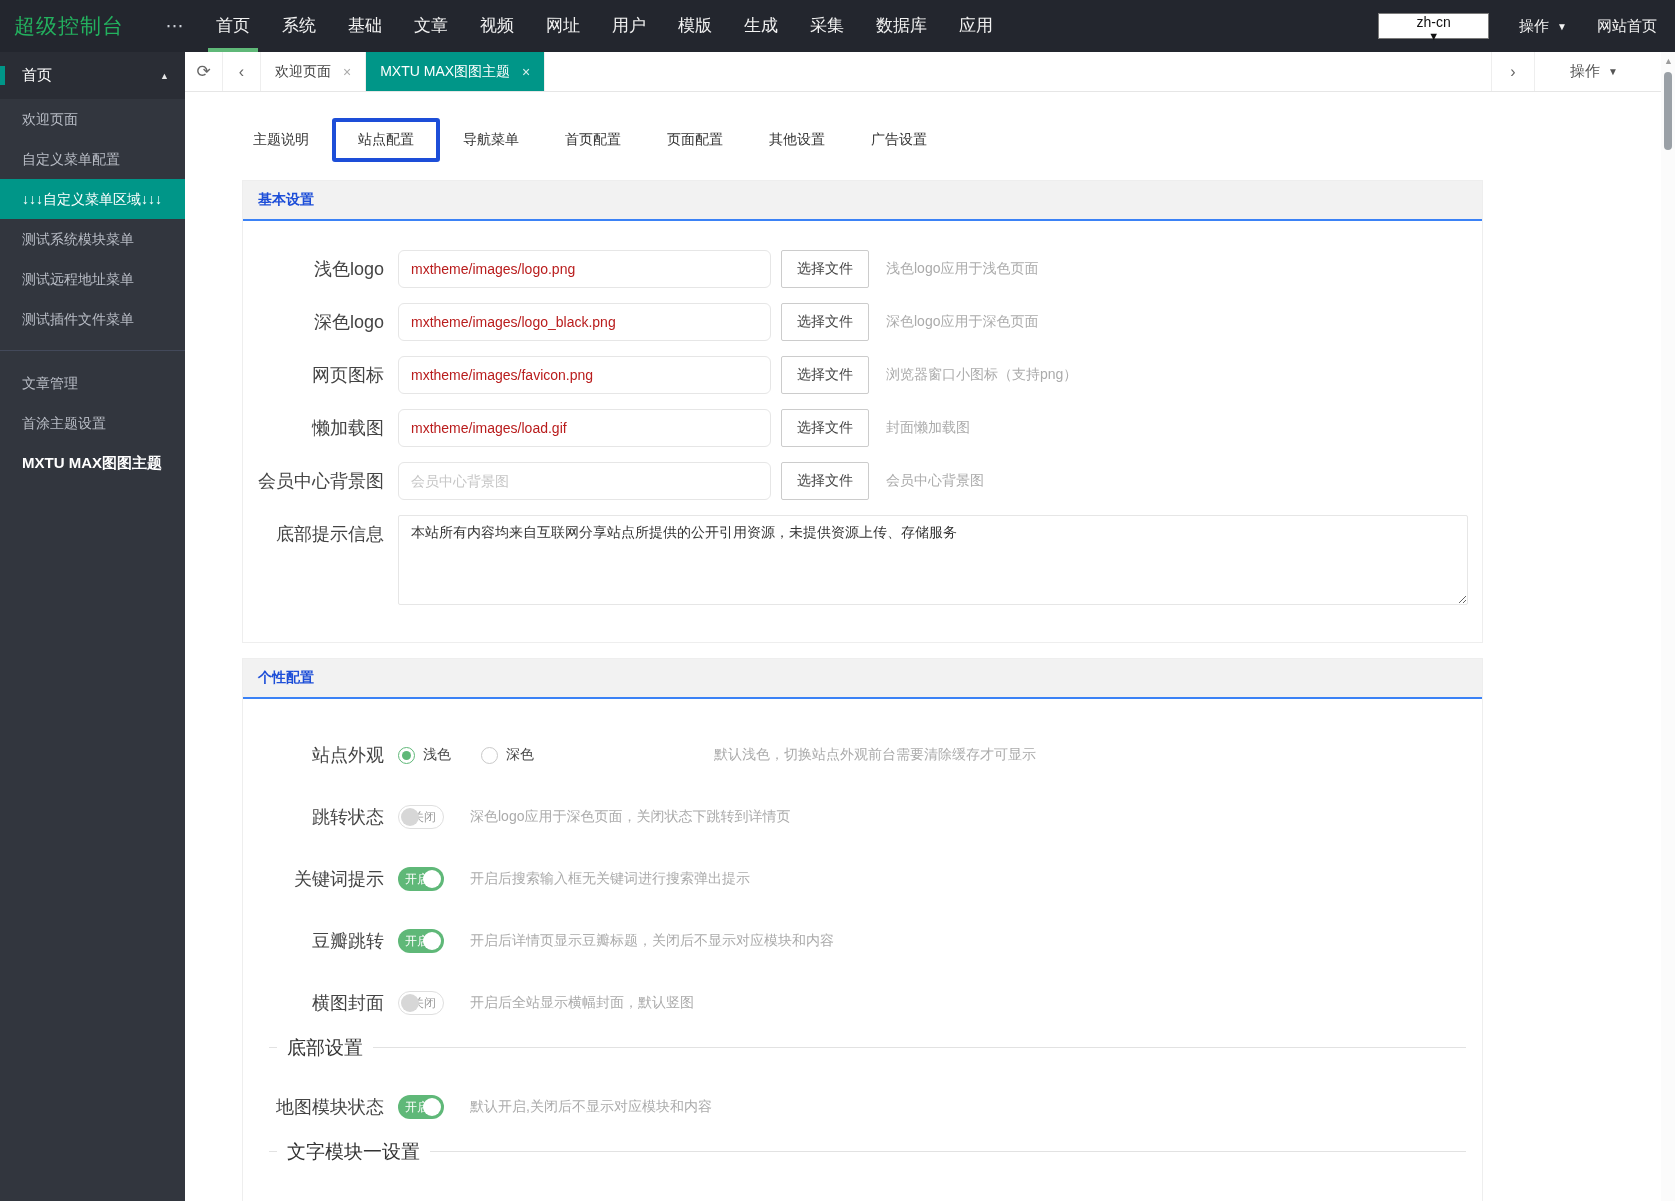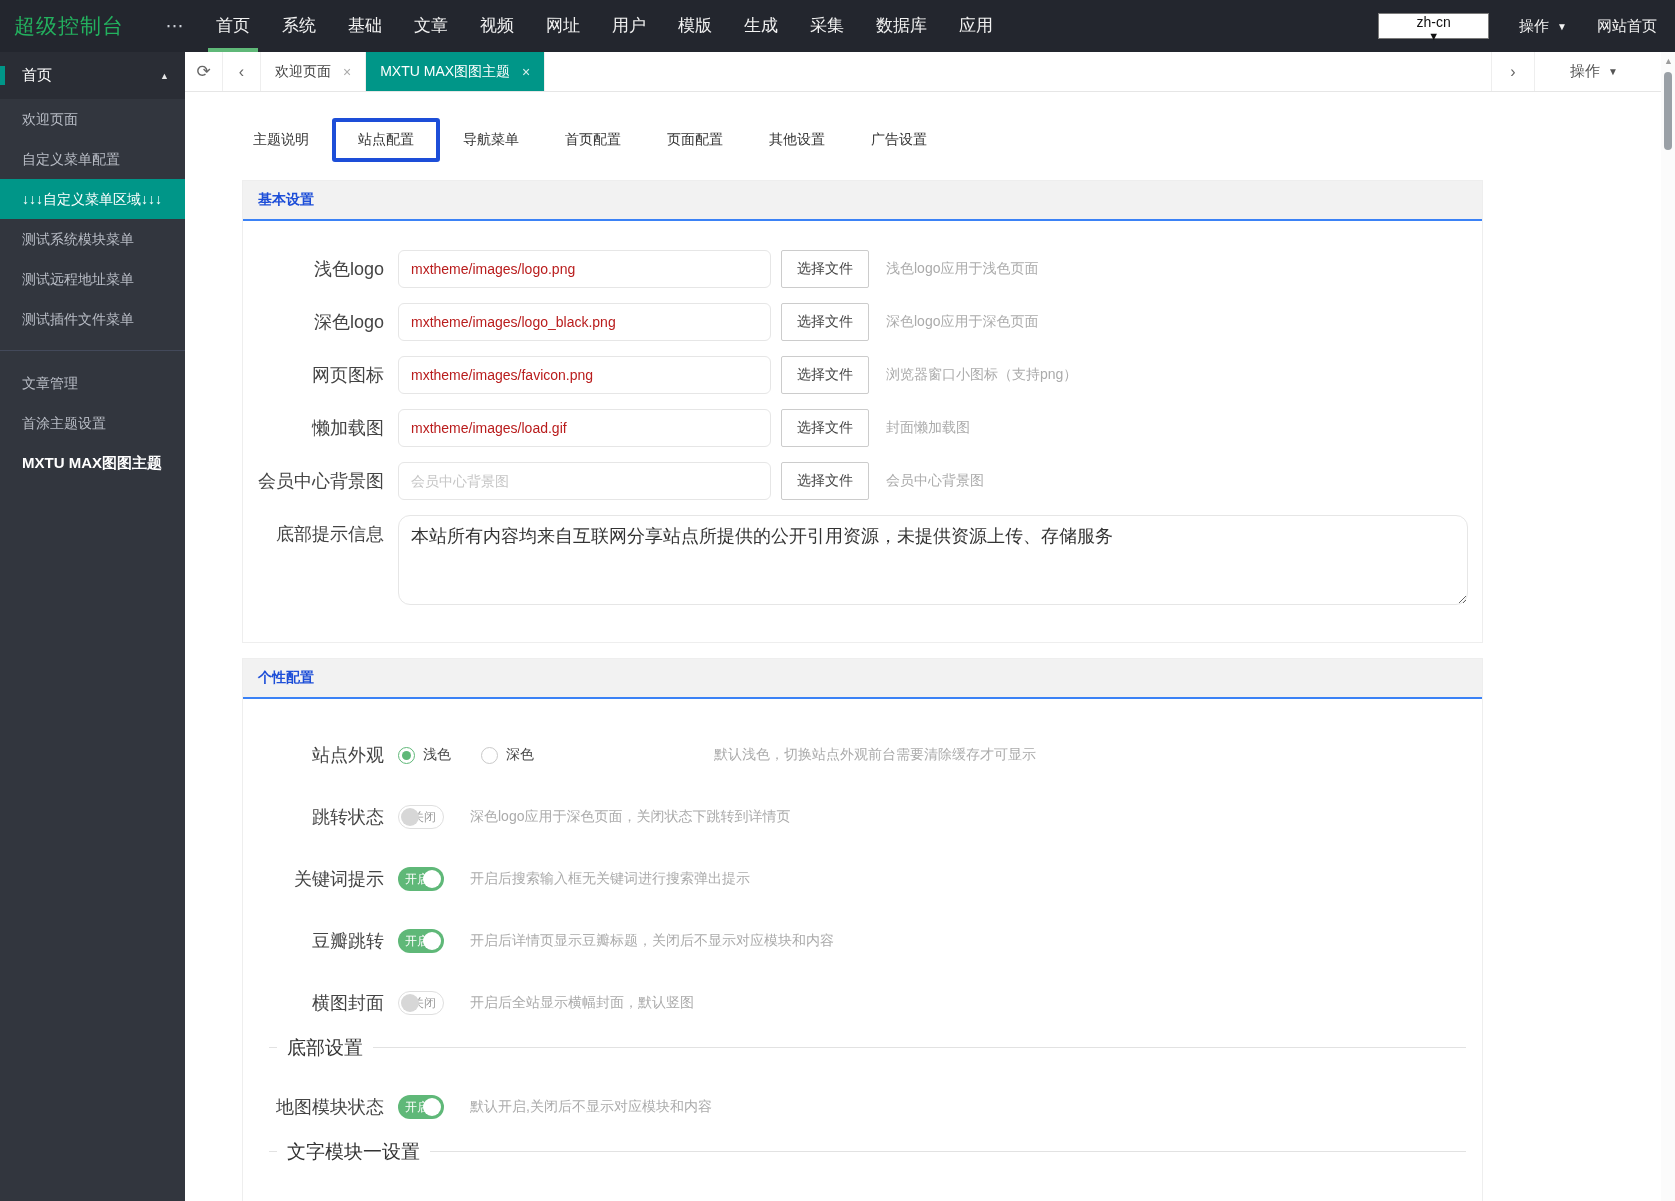--- a/index.html
+++ b/index.html
@@ -80,22 +80,22 @@
   .text-input { width:373px; height:38px; border:1px solid #e6e6e6; border-radius:6px;
     padding:16px 12px; font-size:14px; color:#b91c1c; outline:none;
     font-family:"Liberation Sans","DejaVu Sans",sans-serif; }
   .text-input::placeholder { color:#c6c6c6; }
   .file-btn { margin-left:10px; width:88px; height:38px; background:#fff; border:1px solid #ccc;
     border-radius:2px; font-size:14px; color:#444; cursor:pointer;
     font-family:"Liberation Sans","DejaVu Sans",sans-serif; }
   .form-hint { margin-left:17px; color:#ababab; font-size:14px; white-space:nowrap; }
   .row-tip .text-input { width:466px; }
   .row-textarea { align-items:flex-start; margin-bottom:0; }
-  .big-textarea { width:1070px; height:90px; border:1px solid #e6e6e6; border-radius:12px;
-    padding:8px 12px; font-size:18px; color:#333; outline:none; resize:both;
+  .big-textarea { width:1070px; height:90px; border:1px solid #e6e6e6; border-radius:2px;
+    padding:8px 12px; font-size:14px; color:#333; outline:none; resize:both;
     font-family:"Liberation Sans","DejaVu Sans",sans-serif; }
 
   
   .radio-row { min-height:28px; margin-bottom:0; }
   .radio-group { display:flex; align-items:center; }
   .radio { width:17px; height:17px; border-radius:50%; border:1px solid #c9c9c9; background:#fff;
     margin-right:8px; display:flex; align-items:center; justify-content:center; cursor:pointer; flex-shrink:0; }
   .radio.selected { border-color:#5FB878; }
   .radio.selected::after { content:""; width:9px; height:9px; border-radius:50%; background:#5FB878; }
   .radio-label { font-size:14px; color:#444; margin-right:30px; }

